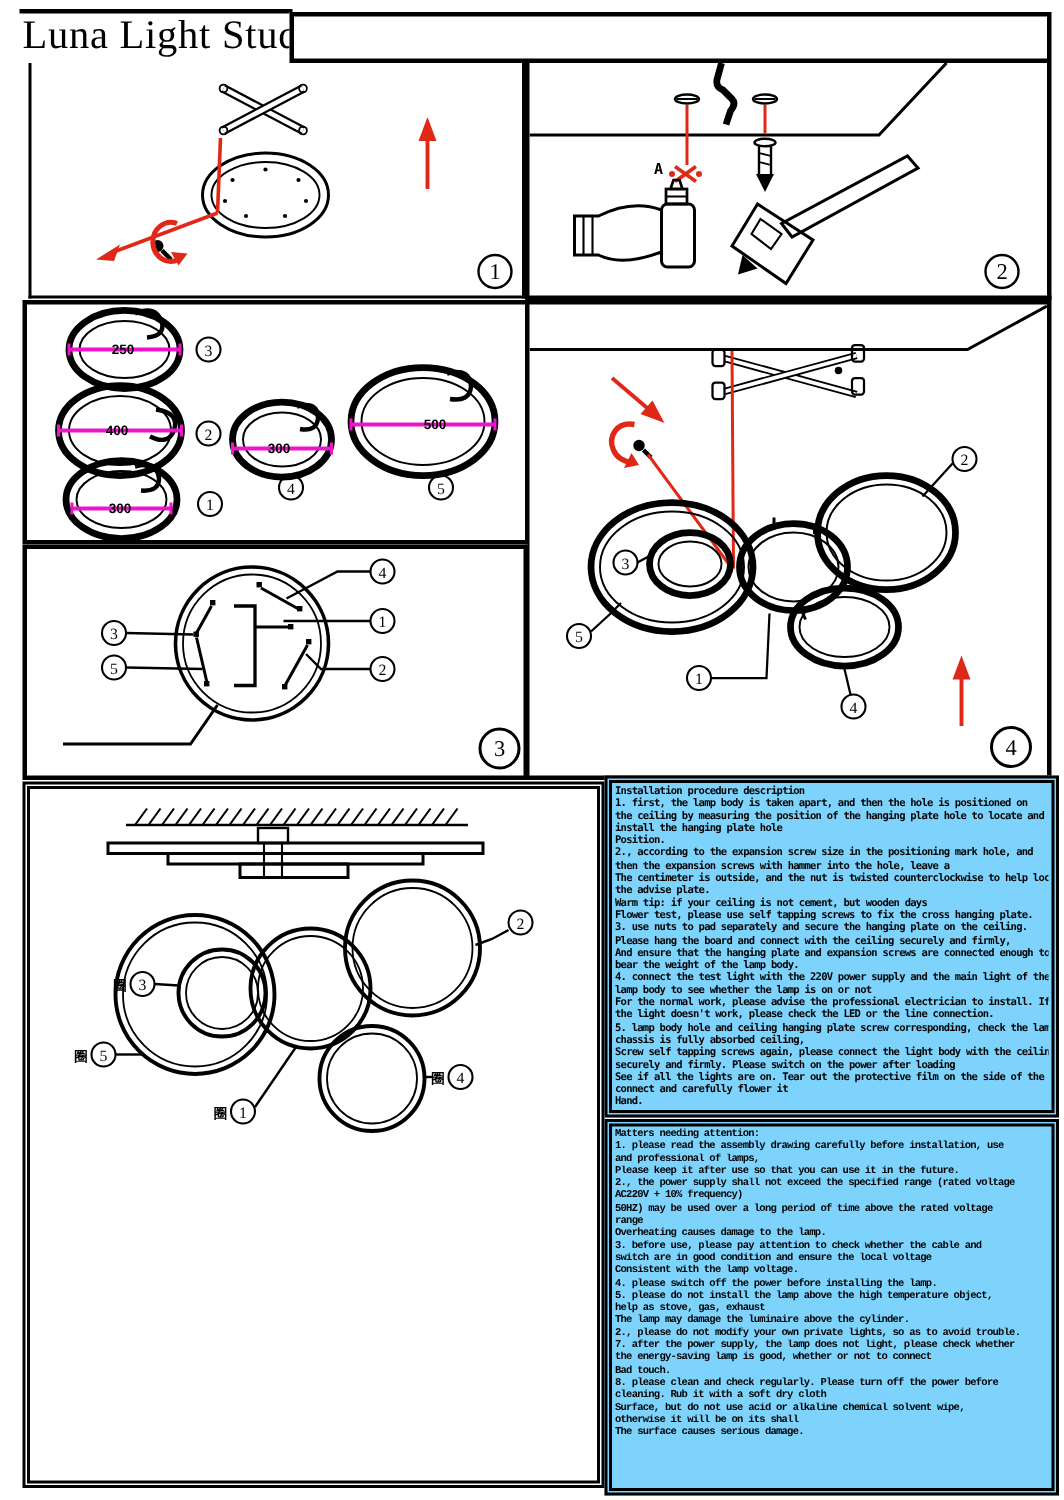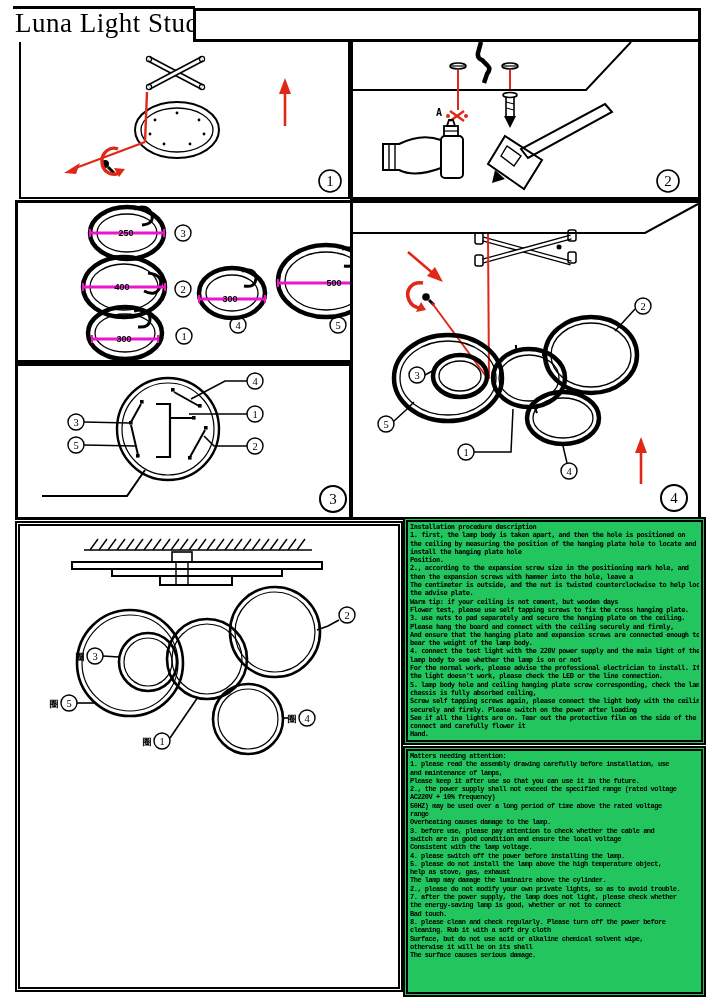--- a/index.html
+++ b/index.html
@@ -6,21 +6,21 @@
   html,body{margin:0;padding:0;background:#fff;}
   .page{position:relative;width:709px;height:1000px;background:#fff;overflow:hidden;
         font-family:"Liberation Sans",sans-serif;color:#000;}
   .panel{position:absolute;background:#fff;border:3px solid #000;box-sizing:border-box;}
   .panel svg{display:block;}
   .title{position:absolute;left:15px;top:8px;font-family:"Liberation Serif",serif;
          font-size:27px;letter-spacing:0.5px;white-space:nowrap;}
   .title-rule{position:absolute;left:13px;top:6px;width:182px;height:3px;background:#000;}
   .top-band{position:absolute;left:193px;top:8px;width:508px;height:34px;
             border:3px solid #000;box-sizing:border-box;background:#fff;}
-  .tbox{position:absolute;border:5px double #000;background:#22c55e;box-sizing:border-box;
+  .tbox{position:absolute;border:5px double #000;background:#7dd3fc;box-sizing:border-box;
         font-family:"DejaVu Sans Mono",monospace;font-weight:bold;font-size:7px;
         line-height:8.3px;letter-spacing:-0.5px;padding:1px 2px;overflow:hidden;}
   .ttitle{white-space:nowrap;overflow:hidden;}
   .tline{white-space:nowrap;overflow:hidden;}
   
   .k{stroke:#000;fill:none;}
   .kf{fill:#000;stroke:none;}
   .w{stroke:#fff;fill:none;}
   .r{stroke:var(--c-red);fill:none;}
   .rf{fill:var(--c-red);stroke:none;}
@@ -122,21 +122,21 @@
         <polygon class="k" points="252,62 259,70 175,116 168,107" stroke-width="2" fill="#fff"></polygon>
         <polygon class="k" points="152,94 189,118 171,147 135,122" stroke-width="2" fill="#fff"></polygon>
         <polygon class="k" points="154,104 168,114 161,124 148,114" stroke-width="1.4" fill="#fff"></polygon>
         <polygon class="kf" points="142,128 152,137 139,141"></polygon>
       </g>
       <circle class="k" cx="315" cy="139" r="11" stroke-width="1.6"></circle>
       <text class="bnum" x="315" y="144">2</text>
     </svg>
   </div>
 
-  <div class="panel" style="left:15px;top:200px;width:400px;height:163px;padding-left:44px;">
+  <div class="panel" style="left:15px;top:200px;width:400px;height:163px;">
     <svg width="331" height="157" viewBox="0 0 331 157">
 
       <g>
         <ellipse class="k" cx="65" cy="30" rx="37" ry="26" stroke-width="4.5"></ellipse>
         <ellipse class="k" cx="65" cy="30" rx="30" ry="19" stroke-width="1.3"></ellipse>
         <path class="k" d="M72,6 q14,-6 18,6 q2,9 -10,10" stroke-width="3"></path>
         <line class="m" x1="28" y1="30" x2="102" y2="30" stroke-width="2.8"></line>
         <line class="m" x1="28" y1="26" x2="28" y2="34" stroke-width="2"></line>
         <line class="m" x1="102" y1="26" x2="102" y2="34" stroke-width="2"></line>
         <text class="dim" x="64" y="33">250</text>
@@ -408,21 +408,21 @@
         <div class="tline">See if all the lights are on. Tear out the protective film on the side of the</div>
         <div class="tline">connect and carefully flower it</div>
         <div class="tline">Hand.</div>
       </div>
   </div>
 
   <div class="tbox" style="left:403px;top:746px;width:303px;height:251px;font-family:Liberation Mono, monospace;">
     <div class="ttitle">Matters needing attention:</div>
     <div>
         <div class="tline">1. please read the assembly drawing carefully before installation, use</div>
-        <div class="tline">and maintenance of lamps,</div>
+        <div class="tline">and professional of lamps,</div>
         <div class="tline">Please keep it after use so that you can use it in the future.</div>
         <div class="tline">2., the power supply shall not exceed the specified range (rated voltage</div>
         <div class="tline">AC220V + 10% frequency)</div>
         <div class="tline">50HZ) may be used over a long period of time above the rated voltage</div>
         <div class="tline">range</div>
         <div class="tline">Overheating causes damage to the lamp.</div>
         <div class="tline">3. before use, please pay attention to check whether the cable and</div>
         <div class="tline">switch are in good condition and ensure the local voltage</div>
         <div class="tline">Consistent with the lamp voltage.</div>
         <div class="tline">4. please switch off the power before installing the lamp.</div>

